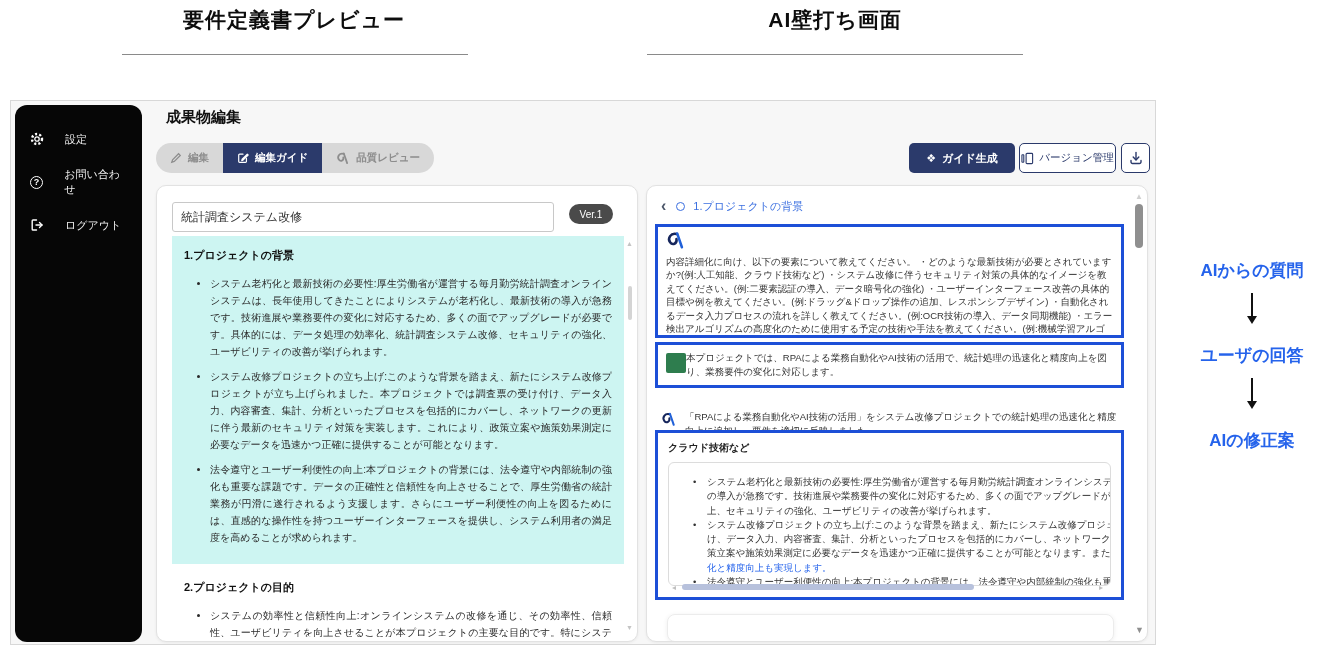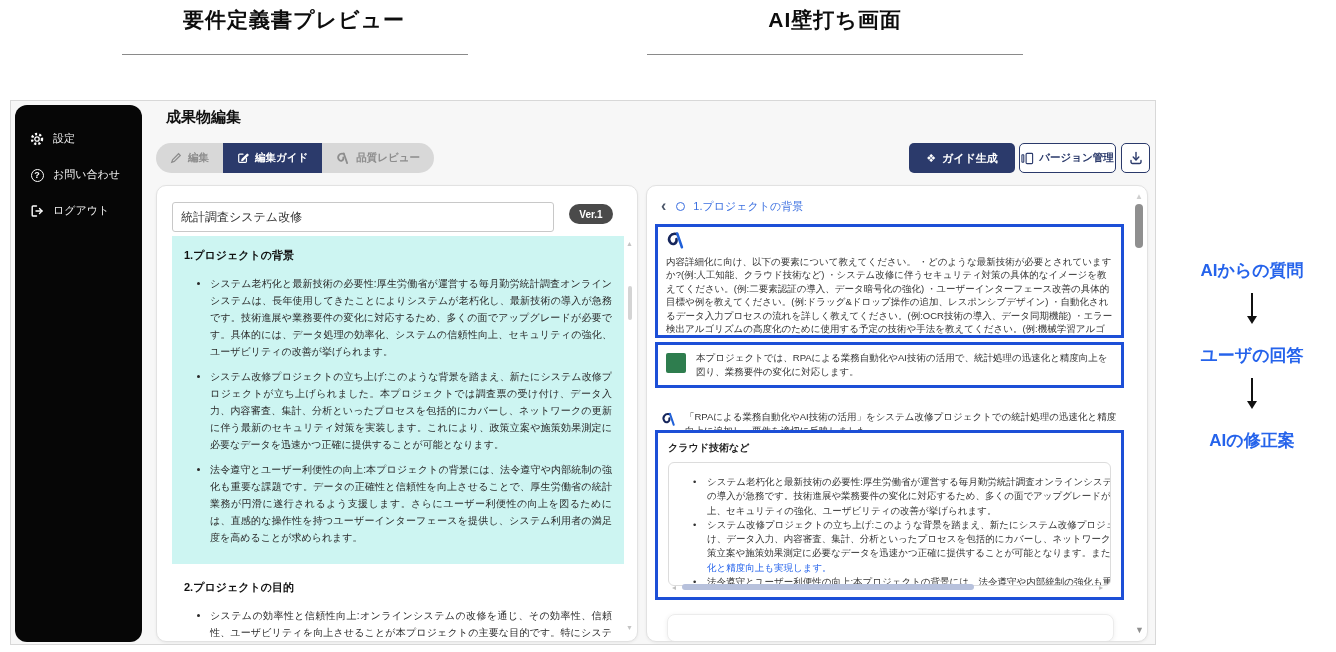--- a/index.html
+++ b/index.html
@@ -16,21 +16,21 @@
   .top-rule.left { left:122px; width:346px; }
   .top-rule.right { left:647px; width:376px; }
 
   
   .app { position:absolute; left:10px; top:100px; width:1146px; height:545px;
     background:#f7f7f7; border:1px solid #d8d8d8; overflow:hidden; }
 
   
   .sidebar { position:absolute; left:4px; top:4px; width:127px; height:537px;
     background:#060606; border-radius:12px; padding-top:16px; }
-  .sb-item { display:flex; gap:8px; padding:10px 14px;
+  .sb-item { display:flex; align-items:center; gap:20px; padding:10px 14px;
     color:#f2f2f2; font-size:11px; cursor:pointer; }
   .sb-item .ic { width:16px; height:16px; display:inline-flex; align-items:center; justify-content:center; }
   .ring { width:13px; height:13px; border:1.3px solid #fff; border-radius:50%;
     display:inline-flex; align-items:center; justify-content:center; font-size:9px; font-weight:bold; color:#fff; }
 
   
   .content-title { position:absolute; left:155px; top:7px; font-size:15px; font-weight:bold; color:#111; }
 
   
   .tab-group { position:absolute; left:145px; top:42px; height:30px; display:flex; }
@@ -41,32 +41,32 @@
   .tab:last-child { border-radius:0 15px 15px 0; }
   .tab.active { background:var(--navy,#2b3a6b); color:#fff; }
   .tab .ic { font-size:12px; line-height:1; display:inline-flex; }
 
   
   .btn-generate { position:absolute; left:898px; top:42px; width:106px; height:30px;
     background:var(--navy,#2b3a6b); color:#fff; border:none; border-radius:5px; font-size:11px;
     font-weight:bold; font-family:inherit; display:flex; align-items:center; justify-content:center; gap:6px; cursor:pointer; }
   .btn-version { position:absolute; left:1008px; top:42px; width:97px; height:30px;
     background:#fff; color:var(--navy,#2b3a6b); border:1.4px solid var(--navy,#2b3a6b); border-radius:5px;
-    font-size:10.5px; font-weight:bold; font-family:inherit; display:flex; align-items:center; justify-content:center; gap:5px; cursor:pointer; }
+    font-size:10.5px; font-weight:normal; font-family:inherit; display:flex; align-items:center; justify-content:center; gap:5px; cursor:pointer; }
   .btn-download { position:absolute; left:1110px; top:42px; width:29px; height:30px;
     background:#fff; border:1.4px solid var(--navy,#2b3a6b); border-radius:5px;
     display:flex; align-items:center; justify-content:center; cursor:pointer; }
 
   
   .doc-card { position:absolute; left:145px; top:84px; width:482px; height:457px;
     background:#fff; border:1px solid #e2e2e2; border-radius:10px; box-shadow:0 1px 3px rgba(0,0,0,.06); overflow:hidden; }
   .doc-title { position:absolute; left:15px; top:16px; width:382px; height:25px;
     border:1px solid #c8c8c8; border-radius:3px; padding:14px 8px; font-size:12px; color:#333; font-family:inherit; }
   .ver-badge { position:absolute; left:412px; top:18px; width:44px; height:20px;
-    background:var(--badge-gray,#4a4a4a); color:#fff; border-radius:10px; font-size:10px; font-weight:bold;
+    background:var(--badge-gray,#4a4a4a); color:#fff; border-radius:10px; font-size:10px; font-weight:normal;
     display:flex; align-items:center; justify-content:center; }
   .doc-scroll { position:absolute; left:15px; top:50px; width:452px; height:401px; overflow:hidden; }
   .doc-sec { padding:8px 12px 10px; margin-bottom:4px; }
   .doc-sec.hl { background:var(--hl-cyan,#cdf5f2); }
   .doc-h { font-size:11px; font-weight:bold; color:#111; margin:4px 0 12px; }
   .doc-ul { padding-left:26px; }
   .doc-li { font-size:10px; line-height:1.7; color:#2a2a2a; text-align:justify; margin-bottom:8px; }
   .mini-arrow { position:absolute; font-size:7px; color:#c4c4c4; right:4px; }
   .doc-thumb { position:absolute; right:5px; top:100px; width:4px; height:34px; background:#d4d4d4; border-radius:2px; }
 
@@ -79,21 +79,21 @@
   .crumb-label { font-size:11px; color:#3b6fe0; }
   .v-up { position:absolute; right:4px; top:6px; font-size:8px; color:#cfcfcf; }
   .v-thumb { position:absolute; right:4px; top:18px; width:8px; height:44px; background:#8f8f8f; border-radius:4px; }
   .v-down { position:absolute; right:3px; bottom:6px; font-size:9px; color:#8f8f8f; }
 
   .blue-box { position:absolute; left:8px; background:#fff; border:3px solid var(--blue-border,#1d4fd7); width:469px; }
   .q-box { top:38px; height:114px; padding:3px 8px 4px; overflow:hidden; }
   .q-text { font-size:9.5px; line-height:1.42; color:#333; margin-top:1px; }
   .ai-logo { display:inline-flex; width:20px; height:20px; }
   .ai-logo svg { width:100%; height:100%; }
-  .answer-box { top:156px; height:46px; padding:6px 8px; display:flex; gap:10px; align-items:flex-start; }
+  .answer-box { top:156px; height:46px; padding:6px 8px; display:flex; gap:0; align-items:flex-start; }
   .user-avatar { width:20px; height:20px; background:var(--user-green,#2e7d4e); border-radius:2px; flex:0 0 auto; margin-top:2px; }
   .answer-text { font-size:9.5px; line-height:1.5; color:#333; }
   .ai-reply { position:absolute; left:10px; top:222px; width:465px; display:flex; gap:8px; align-items:flex-start; padding:2px 4px; }
   .ai-reply .ai-logo { width:16px; height:16px; flex:0 0 auto; margin-top:1px; }
   .reply-text { font-size:9.5px; line-height:1.5; color:#333; }
 
   .preview-box { top:244px; height:170px; padding:8px 10px; }
   .pv-label { font-size:10px; font-weight:bold; color:#222; }
   .pv-inner { margin-top:7px; width:443px; height:124px; border:1px solid #dcdcdc; border-radius:6px;
     padding:12px 0 0 12px; overflow:hidden; }
@@ -215,21 +215,21 @@
         </span>
     </button>
 
     <section class="doc-card">
       <input class="doc-title" value="統計調査システム改修" style="">
       <div class="ver-badge">Ver.1</div>
       <div class="doc-scroll">
           <section class="doc-sec hl">
             <h3 class="doc-h">1.プロジェクトの背景</h3>
             <ul class="doc-ul">
-              <li class="doc-li">システム老朽化と最新技術の必要性:厚生労働省が運営する毎月勤労統計調査オンラインシステムは、長年使用してきたことによりシステムが老朽化し、最新技術の導入が急務です。技術進展や業務要件の変化に対応するため、多くの面でアップグレードが必要です。具体的には、データ処理の効率化、システムの信頼性向上、セキュリティの強化、ユーザビリティの改善が挙げられます。</li>
+              <li class="doc-li">システム老朽化と最新技術の必要性:厚生労働省が運営する毎月勤労統計調査オンラインシステムは、長年使用してきたことによりシステムが老朽化し、最新技術の導入が急務です。技術進展や業務要件の変化に対応するため、多くの面でアップグレードが必要です。具体的には、データ処理の効率化、統計調査システム改修、セキュリティの強化、ユーザビリティの改善が挙げられます。</li>
               <li class="doc-li">システム改修プロジェクトの立ち上げ:このような背景を踏まえ、新たにシステム改修プロジェクトが立ち上げられました。本プロジェクトでは調査票の受け付け、データ入力、内容審査、集計、分析といったプロセスを包括的にカバーし、ネットワークの更新に伴う最新のセキュリティ対策を実装します。これにより、政策立案や施策効果測定に必要なデータを迅速かつ正確に提供することが可能となります。</li>
               <li class="doc-li">法令遵守とユーザー利便性の向上:本プロジェクトの背景には、法令遵守や内部統制の強化も重要な課題です。データの正確性と信頼性を向上させることで、厚生労働省の統計業務が円滑に遂行されるよう支援します。さらにユーザー利便性の向上を図るためには、直感的な操作性を持つユーザーインターフェースを提供し、システム利用者の満足度を高めることが求められます。</li>
             </ul>
           </section>
           <section class="doc-sec">
             <h3 class="doc-h">2.プロジェクトの目的</h3>
             <ul class="doc-ul">
               <li class="doc-li">システムの効率性と信頼性向上:オンラインシステムの改修を通じ、その効率性、信頼性、ユーザビリティを向上させることが本プロジェクトの主要な目的です。特にシステムの安定性と信頼性を高め、データ処理の迅速化および業務効率化を図ることを目指します。これにより、新たなセキュリティ対策を導入してデータ保護を強化し、ユーザーインターフェースの改善を通じ使いやすさを向上させます。</li>
             </ul>
           </section>

